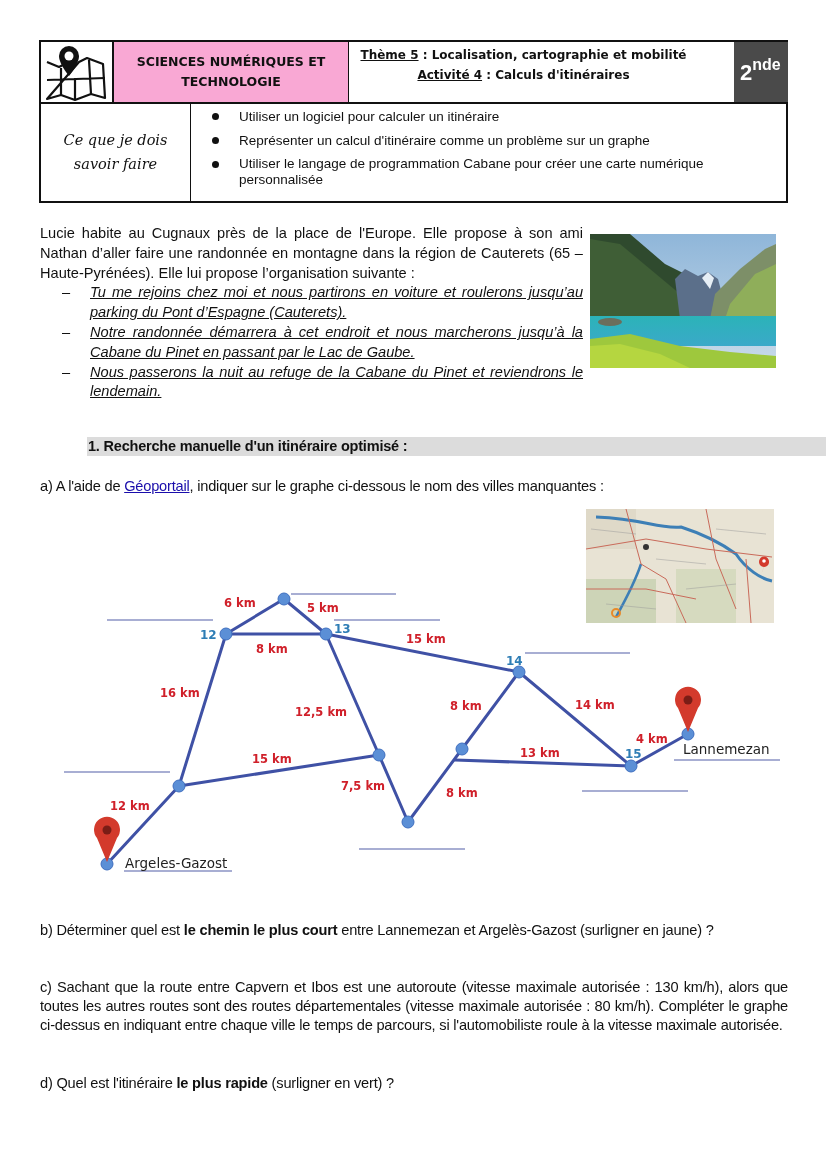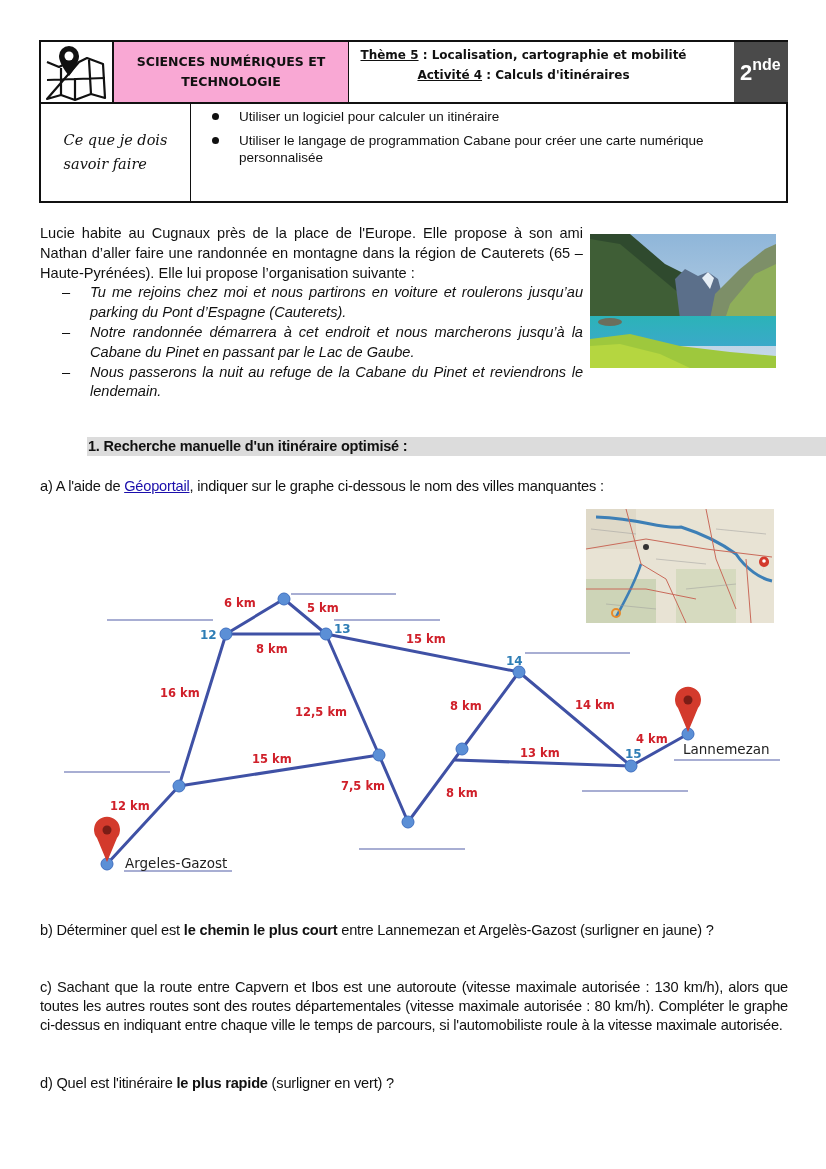--- a/index.html
+++ b/index.html
@@ -18,34 +18,34 @@
                   font-family: "DejaVu Sans", sans-serif; font-weight: bold; font-size: 12.5px; line-height: 20px; }
   .theme-cell { left: 272px; width: 421px; text-align: center; font-family: "DejaVu Sans", sans-serif;
                 font-weight: bold; font-size: 12px; line-height: 20px; padding-top: 3px; }
   .theme-cell u { }
   .grade-cell { left: 693px; width: 54px; background: #4a4a4a; color: #fff;
                 font-weight: bold; font-size: 22px; padding: 14px 0 0 6px; }
   .grade-cell sup { font-size: 16px; vertical-align: 10px; }
   .hdr-row2 { position: absolute; left: 0; top: 60px; width: 100%; height: 99px; }
   .savoir-cell { position: absolute; left: 0; top: 0; width: 150px; height: 99px;
                  border-right: 1.5px solid #111; box-sizing: border-box;
-                 display: flex; align-items: center; justify-content: center; 
+                 display: flex; align-items: center; justify-content: center; text-align: center;
                  font-family: "DejaVu Serif", serif; font-style: italic; font-size: 14.5px; line-height: 24px; }
   .skills { position: absolute; left: 168px; top: 6px; width: 575px; margin: 0; padding: 0; list-style: none;
             font-size: 13.5px; }
   .skills li { position: relative; padding-left: 30px; margin-bottom: 7px; line-height: 17px; }
   .skills li:nth-child(3) { line-height: 16px; }
   .skills li::before { content: ""; position: absolute; left: 3px; top: 5px; width: 7px; height: 7px;
                        border-radius: 50%; background: #111; }
 
   
   .intro { position: absolute; left: 40px; top: 224px; width: 543px; font-size: 14.6px; line-height: 19.8px;
            text-align: justify; }
   .intro p { margin: 0; }
-  .intro ul { margin: 0; padding: 0; list-style: none; }
+  .intro ul { margin: 0; padding: 0; list-style: none; text-decoration: underline; }
   .intro li { position: relative; padding-left: 50px; font-style: italic; text-align: justify; }
   .intro li::before { content: "\2013"; position: absolute; left: 22px; font-style: normal; }
   .lake { position: absolute; left: 590px; top: 234px; width: 186px; height: 134px; overflow: hidden; }
 
   
   .section-bar { position: absolute; left: 39px; top: 437px; width: 749px; height: 19px; background: #dcdcdc;
                  font-weight: bold; font-size: 14.5px; line-height: 19px; padding-left: 1px; box-sizing: border-box;
                  letter-spacing: -0.2px; margin-left: 48px; }
   .qa { position: absolute; left: 40px; top: 477px; font-size: 14.6px; line-height: 19px; letter-spacing: -0.2px; }
   .qa a { color: #1a0dab; text-decoration: underline; }
@@ -89,20 +89,21 @@
   </div>
   <div class="hdr-row2">
     <div class="savoir-cell">
       <div>
         <div>Ce que je dois</div>
         <div>savoir faire</div>
       </div>
     </div>
     <ul class="skills">
       <li>Utiliser un logiciel pour calculer un itinéraire</li>
+      <li>Représenter un calcul d'itinéraire comme un problème sur un graphe</li>
       <li>Utiliser le langage de programmation Cabane pour créer une carte numérique personnalisée</li>
     </ul>
   </div>
 </div>
 
 <div class="intro">
   <p>Lucie habite au Cugnaux près de la place de l'Europe. Elle propose à son ami Nathan d’aller faire une randonnée en montagne dans la région de Cauterets (65 – Haute-Pyrénées). Elle lui propose l’organisation suivante :</p>
   <ul>
     <li>Tu me rejoins chez moi et nous partirons en voiture et roulerons jusqu’au parking du Pont d’Espagne (Cauterets).</li>
     <li>Notre randonnée démarrera à cet endroit et nous marcherons jusqu’à la Cabane du Pinet en passant par le Lac de Gaube.</li>

